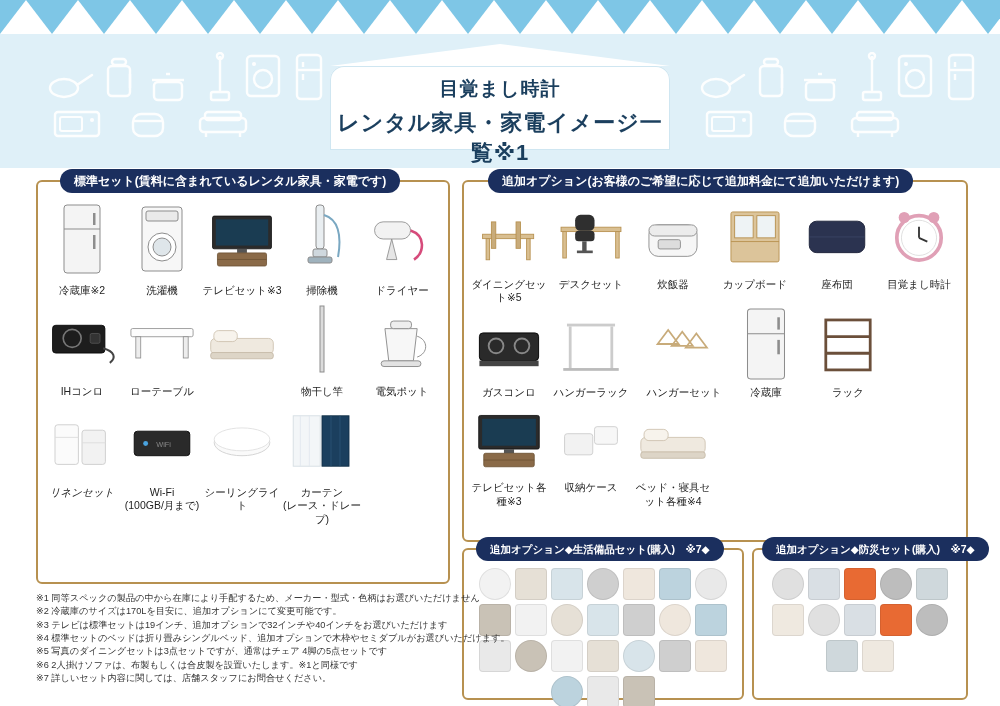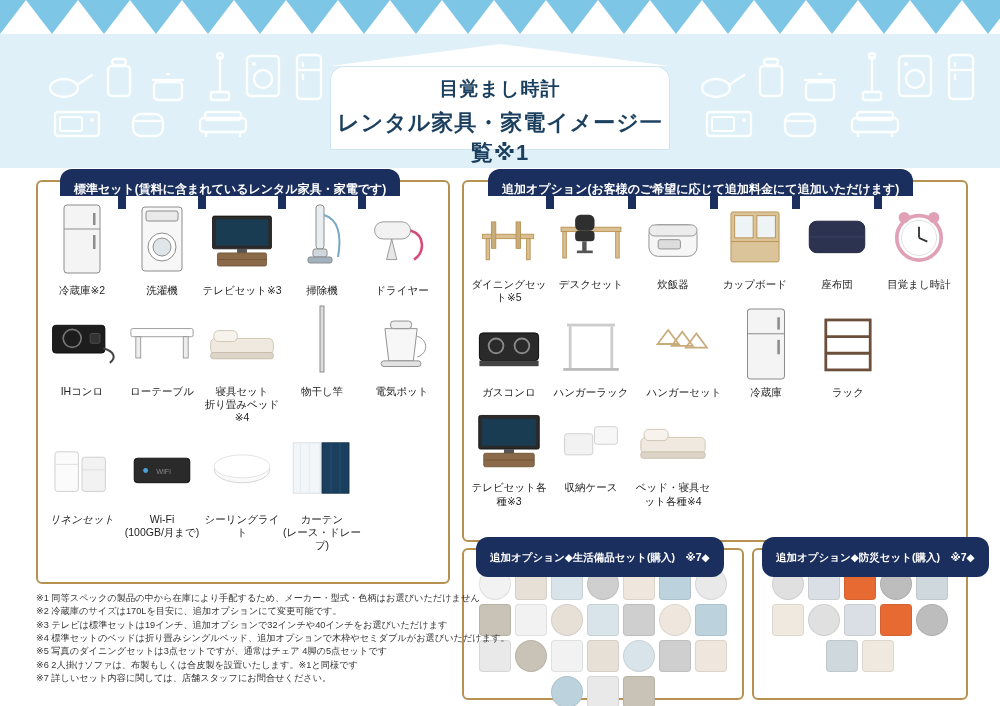--- a/index.html
+++ b/index.html
@@ -72,21 +72,21 @@
     position:absolute;
     top:-13px;
     height:24px;line-height:24px;
     background:#1b2f5e;
     color:#ffffff;
     font-size:12px;
     font-weight:bold;
     border-radius:12px;
     text-align:center;
     white-space:nowrap;
-    padding:8px 14px;
+    padding:0 14px;
   }
 
   
   .items{
     display:flex;flex-wrap:wrap;
     padding:14px 4px 0 4px;
   }
   .item{
     text-align:center;
     box-sizing:border-box;
@@ -364,22 +364,20 @@
         <div class="caption">ローテーブル</div>
       </div>
       <div class="item" style="width: 80px;">
         <div class="thumb" style="height: 86px; width: 72px;">
           <svg class="ph" viewBox="0 0 92 76" preserveAspectRatio="xMidYMid meet">
             <rect x="6" y="36" width="80" height="20" rx="6" fill="#efe9df" stroke="#c9bda9"></rect>
             <rect x="10" y="26" width="30" height="14" rx="6" fill="#f7f3ec" stroke="#c9bda9"></rect>
             <rect x="6" y="54" width="80" height="8" rx="3" fill="#ddd5c7" stroke="#c2b5a1"></rect>
           </svg>
         </div>
-        <div class="caption">寝具セット
-折り畳みベッド※4</div>
       </div>
       <div class="item" style="width: 80px;">
         <div class="thumb" style="height: 86px; width: 72px;">
           <svg class="ph" viewBox="0 0 72 76" preserveAspectRatio="xMidYMid meet">
             <rect x="34" y="4" width="4" height="66" fill="#dcdcdc" stroke="#8d8d8d"></rect>
           </svg>
         </div>
         <div class="caption">物干し竿</div>
       </div>
       <div class="item" style="width: 80px;">

